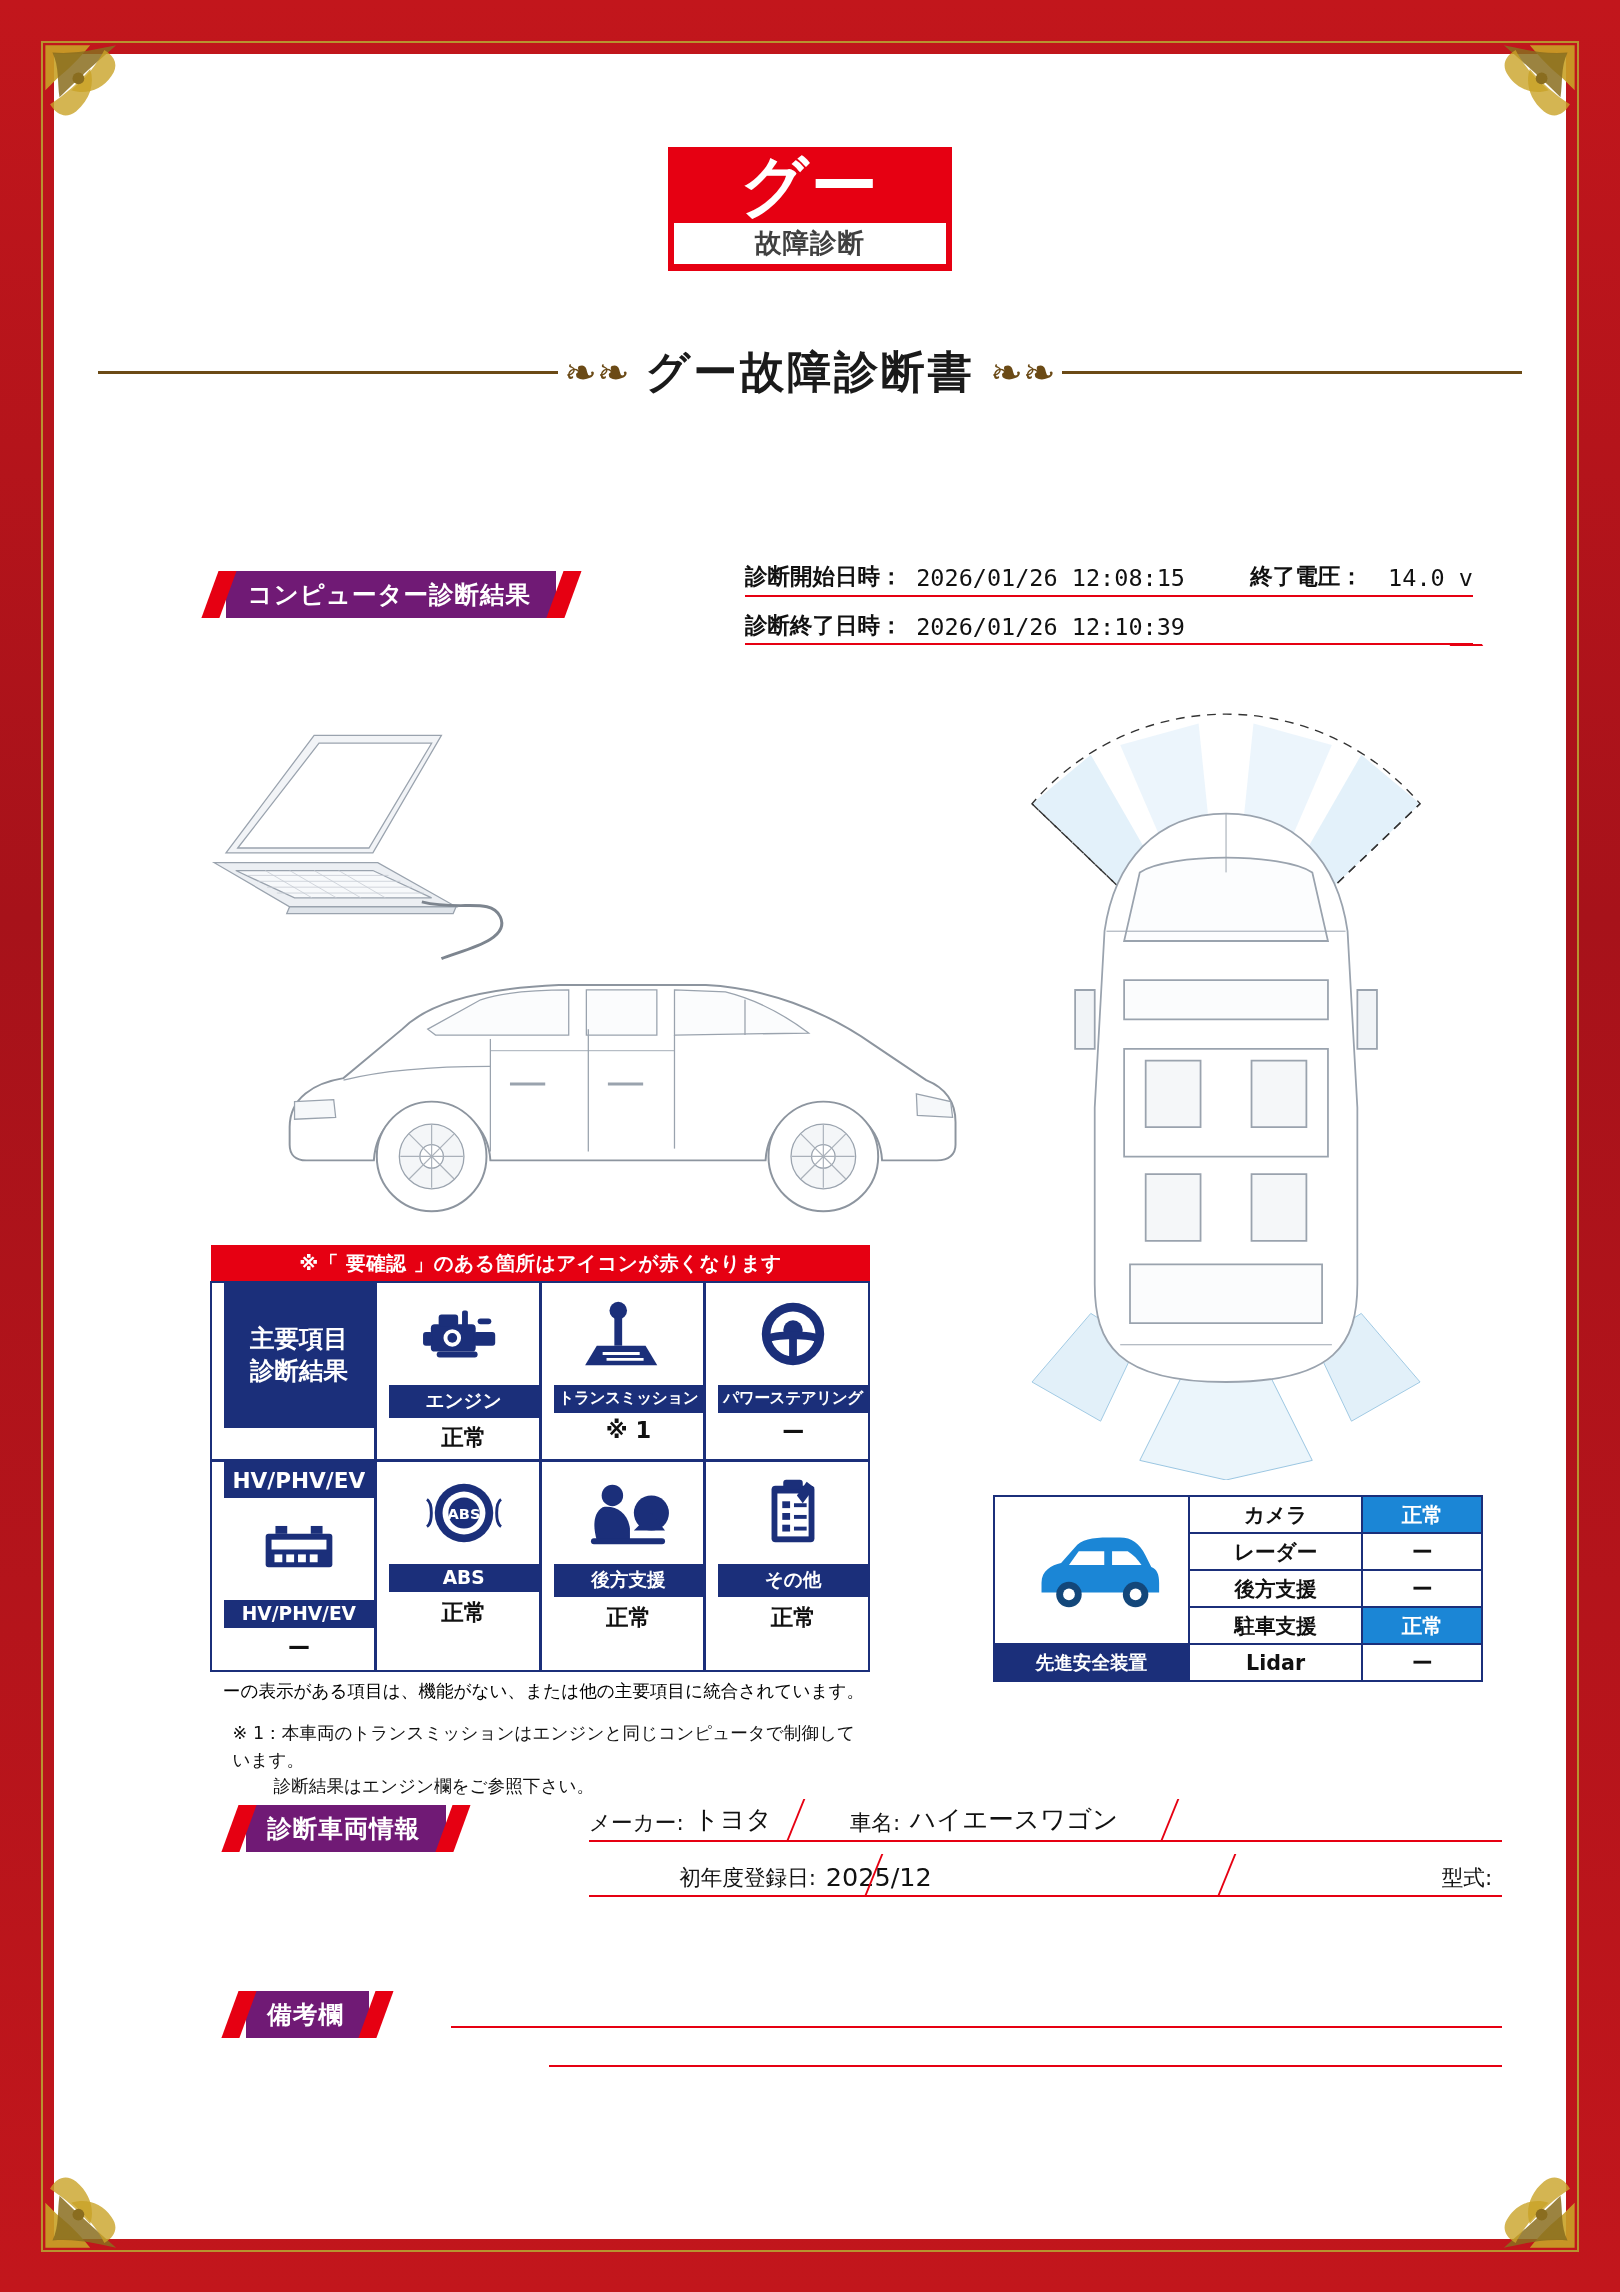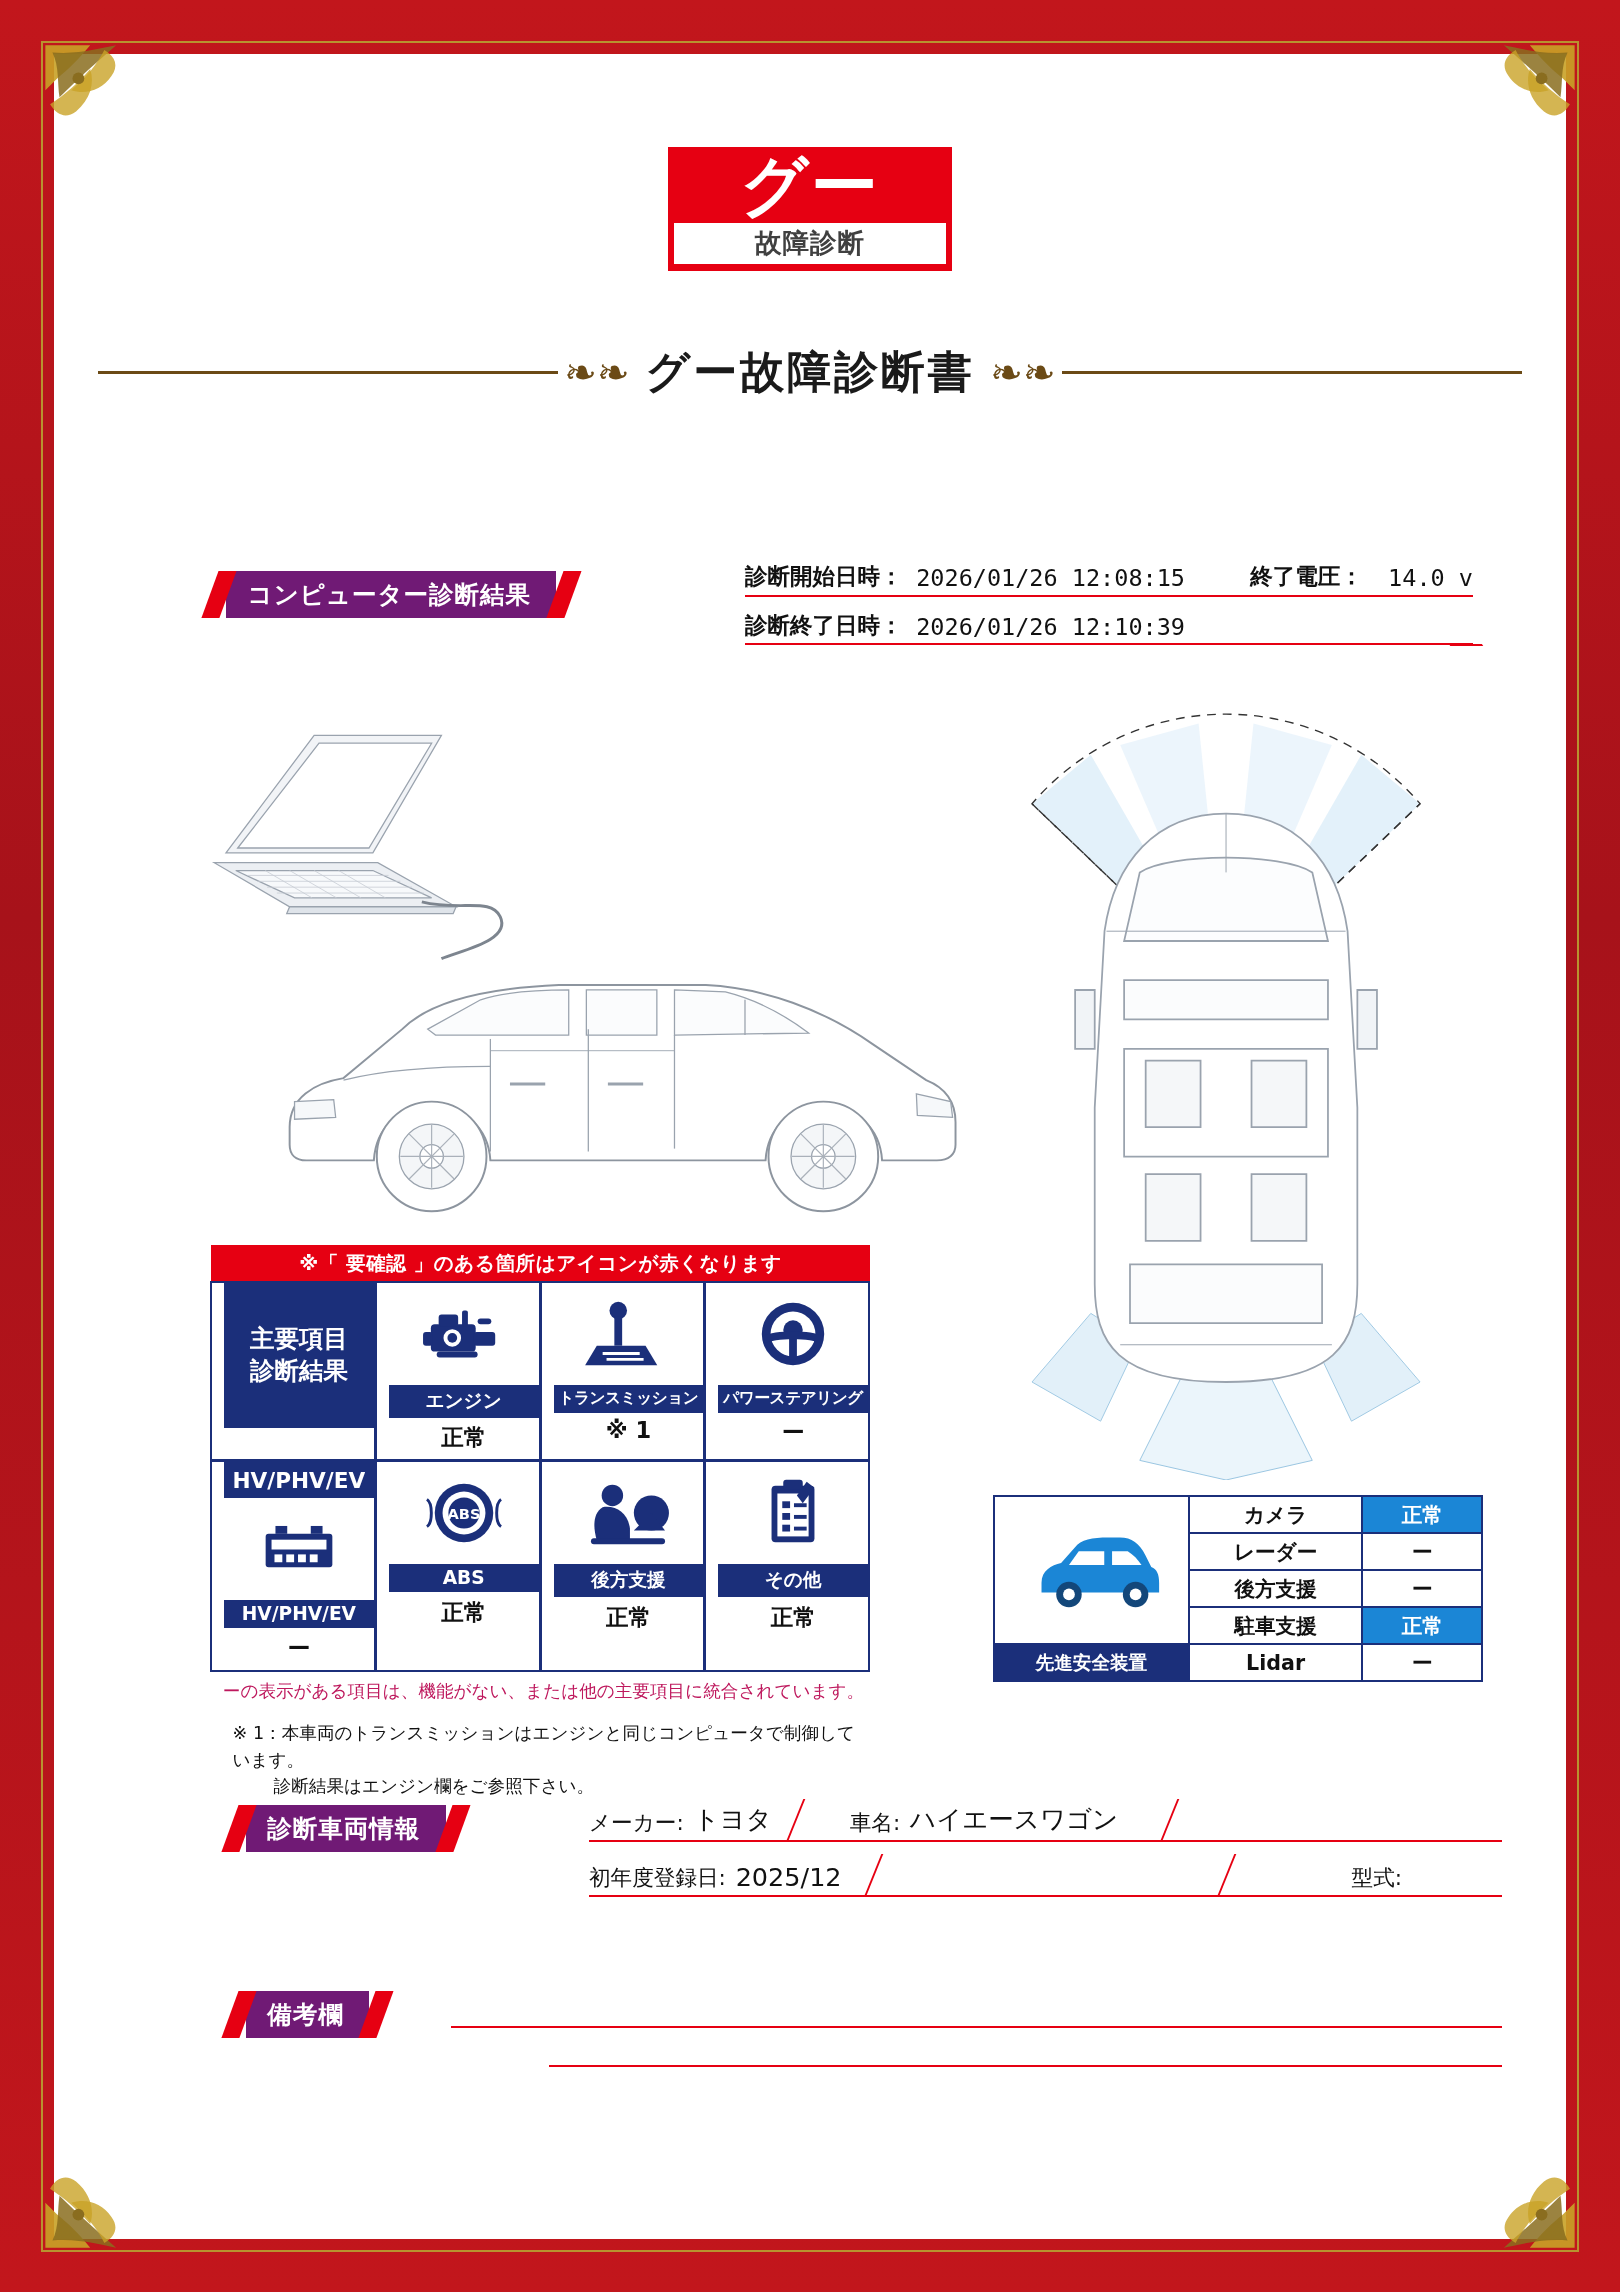--- a/index.html
+++ b/index.html
@@ -164,21 +164,21 @@
     text-align:center; font-size:22.5px; font-weight:bold; color:#111;
     padding:4.9px 0 5.9px; background:#fff;
     font-family:"DejaVu Sans", sans-serif;
   }
   .cell-hv-head {
     background:#1b2f7a; color:#fff; text-align:center;
     font-size:21.6px; font-weight:bold; padding:5.9px 0 4.9px;
     font-family:"DejaVu Sans", sans-serif;
   }
   .note-small {
-    font-size:17.6px; color:#be185d; margin-top:6.9px; margin-left:11.8px;
+    font-size:17.6px; color:#000000; margin-top:6.9px; margin-left:11.8px;
     font-family:"DejaVu Sans", sans-serif;
   }
   .note-star {
     font-size:17.6px; color:#111; margin-top:17.6px; margin-left:21.6px; line-height:1.5;
     font-family:"DejaVu Sans", sans-serif;
   }
   .note-star .ind { display:block; margin-left:41px; }
 
   
   .adas { position:absolute; right:78px; top:1436px; width:490px; }
@@ -204,21 +204,21 @@
     position:relative; height:43px; margin-left:363px;
     border-bottom:2px solid #e60012;
     display:flex; align-items:flex-end; padding-bottom:2.9px;
   }
   .vline .lbl { font-size:21.6px; color:#111; font-family:"DejaVu Sans", sans-serif; }
   .vline .val { font-size:25.5px; color:#111; margin-left:9.8px; font-family:"DejaVu Sans", sans-serif; }
   .slash {
     position:absolute; width:2px; height:41px; background:#e60012;
     transform:skewX(-22deg);
   }
-  .vline2 { margin-left:363px; margin-top:11.8px; }
+  .vline2 { margin-left:363px; margin-top:11.8px;justify-content:flex-end; }
 
   
   .remarks { position:absolute; left:167px; bottom:167px; right:59px; }
   .remarks .ribbon-pos { position:absolute; left:19.6px; top:0; }
   .rem-line {
     margin-left:225px; border-bottom:2px solid #e60012; height:37px; position:relative;
   }
   .rem-line2 { margin-left:323px; margin-top:19.6px; border-bottom:2px solid #e60012; height:19.6px; }
 </style>
 </head>

